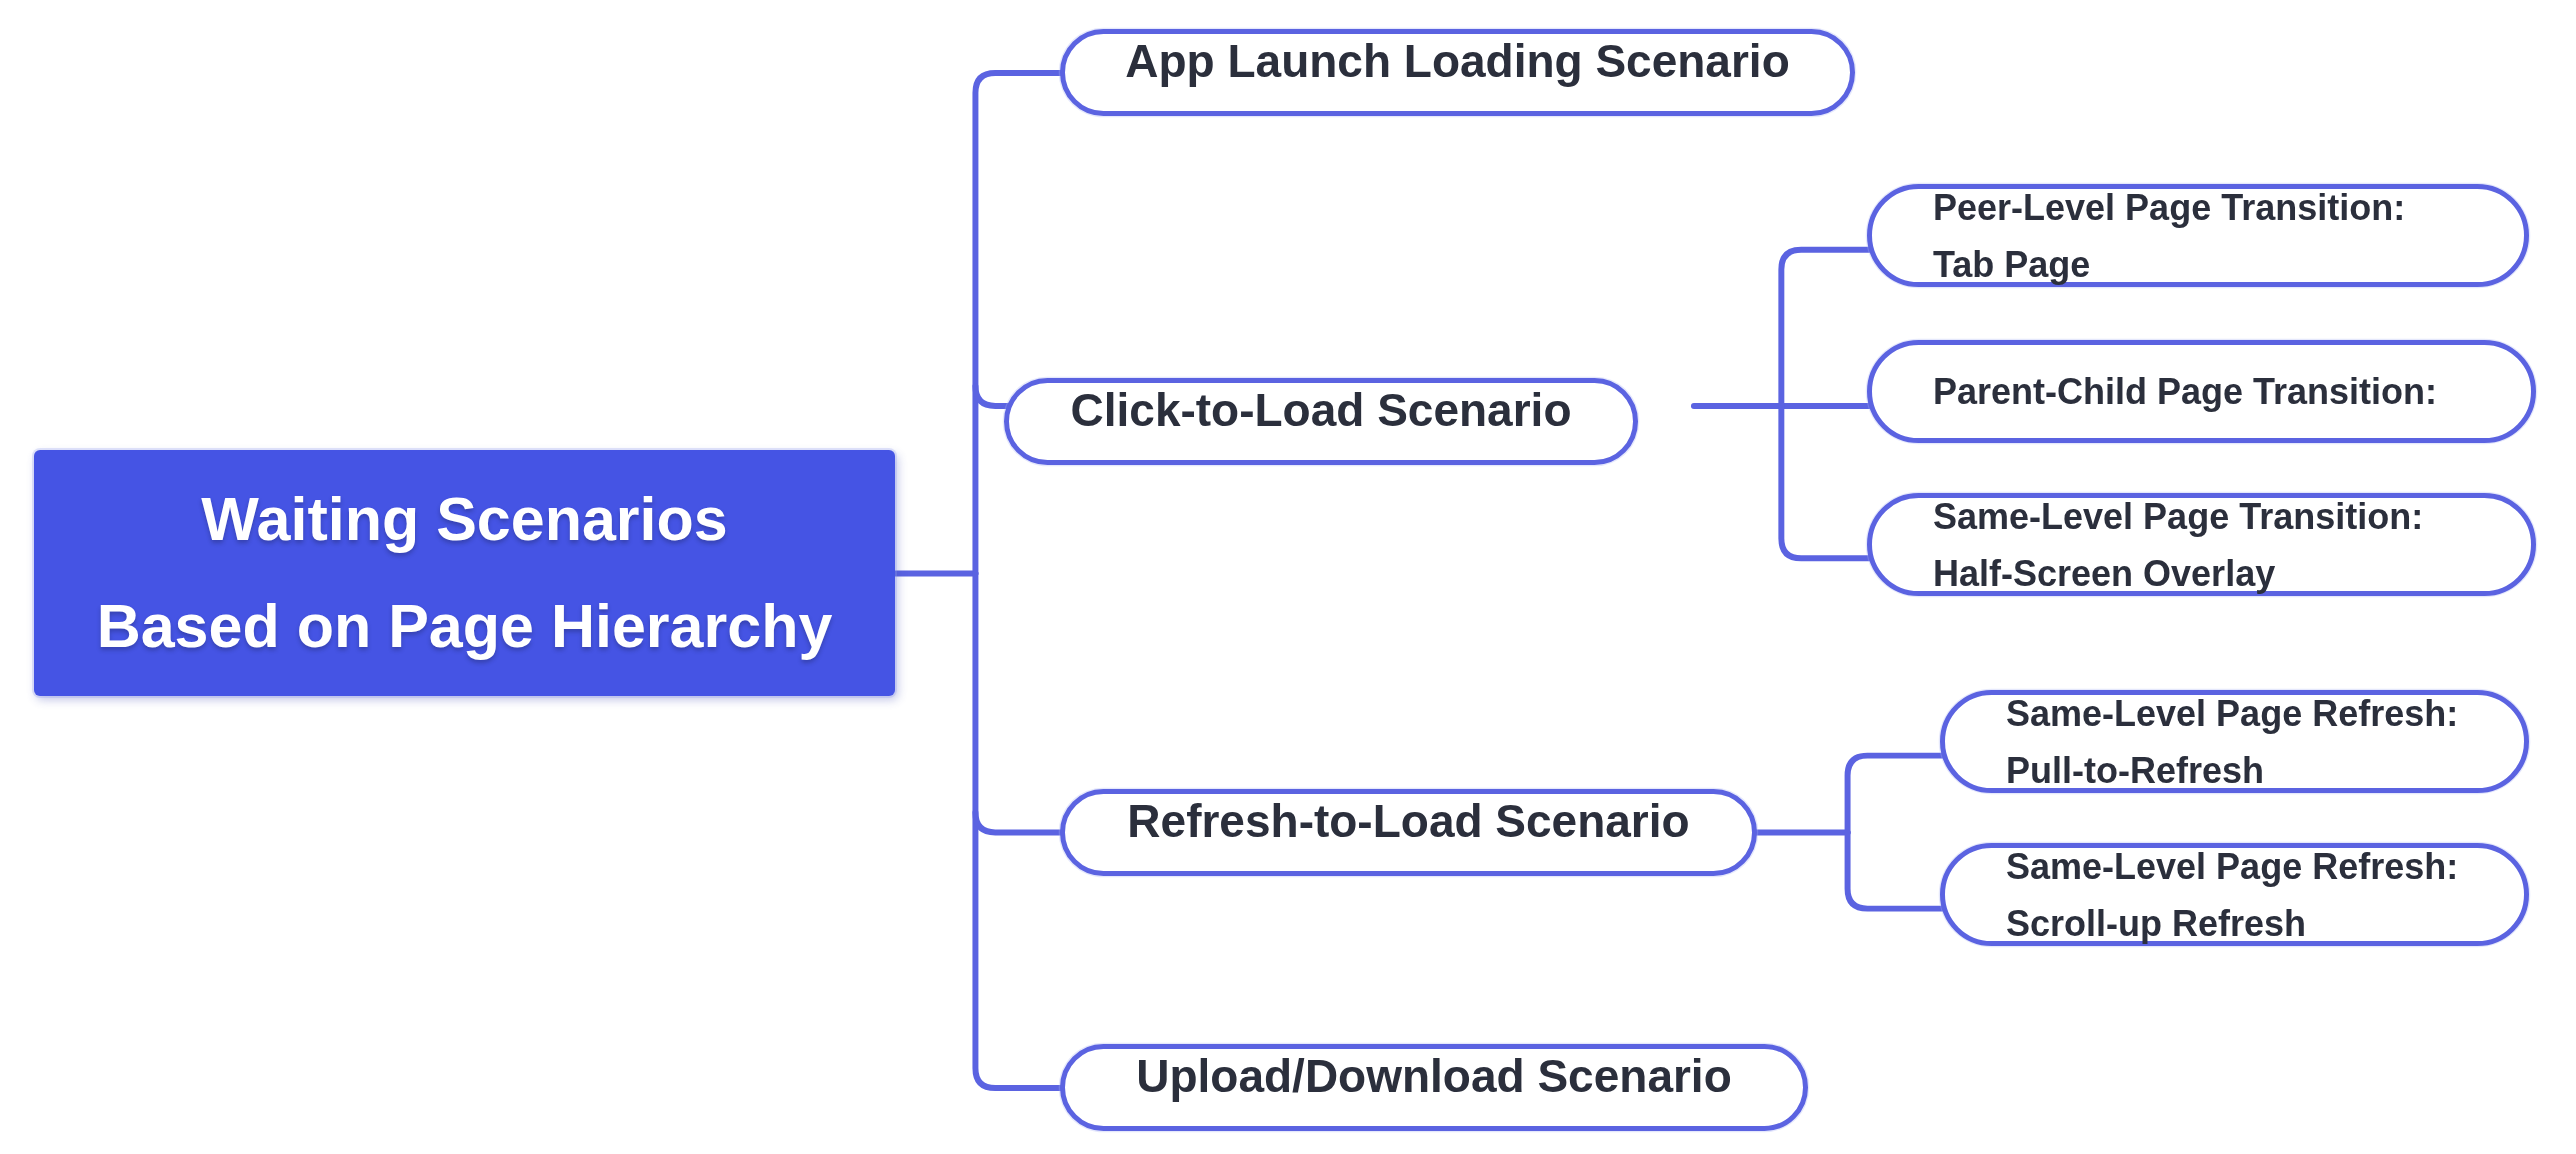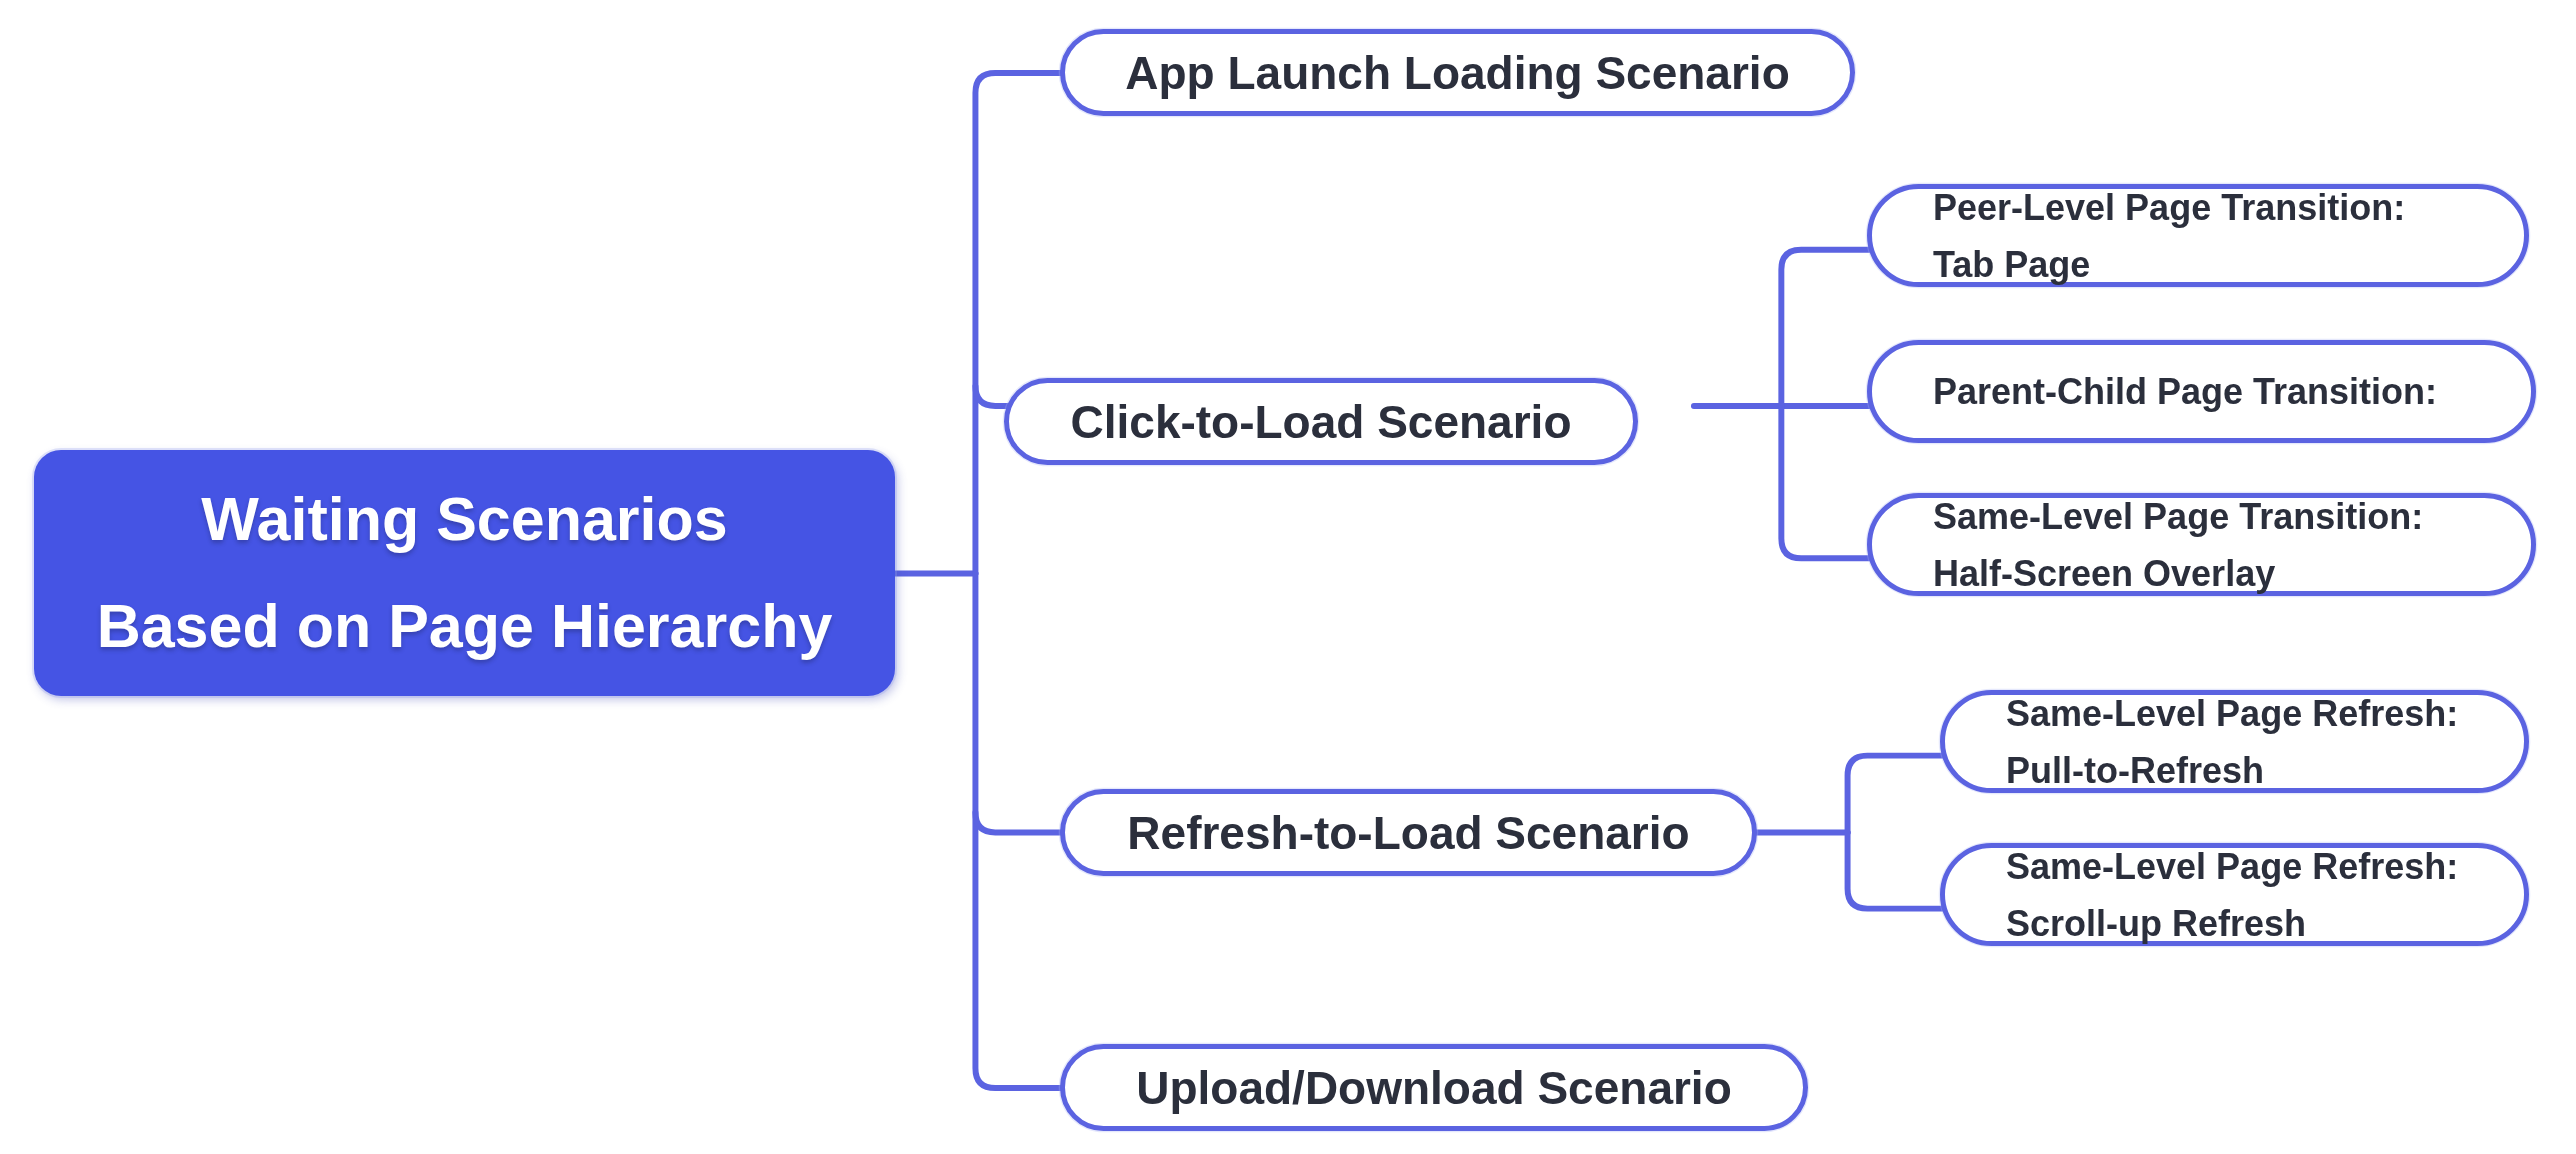--- a/index.html
+++ b/index.html
@@ -27,40 +27,39 @@
     stroke: #5B63E1;
     stroke-width: 9;
     stroke-linecap: round;
   }
   .node {
     position: absolute;
     box-sizing: border-box;
   }
   .root-node {
     background: #4554E4;
-    border-radius: 27px;
+    border-radius: 6px;
     color: #ffffff;
     display: flex;
     flex-direction: column;
     align-items: center;
     justify-content: center;
     text-align: center;
     font-weight: 700;
     font-size: 61px;
     line-height: 107px;
     box-shadow: 0 0 0 2px rgba(150,160,240,0.28), 2.6px 4px 9.3px rgba(60,70,180,0.30);
     text-shadow: 0 2.6px 4px rgba(20,25,60,0.30);
   }
   .pill {
     background: #ffffff;
     border: 5.3px solid #5B63E1;
     color: #2B2F3C;
     font-weight: 700;
     display: flex;
-    align-items: center;
     box-shadow: 0 0 0 1.3px rgba(170,178,245,0.30);
   }
   .pill-l1 {
     height: 87px;
     border-radius: 44px;
     justify-content: center;
     font-size: 46px;
     white-space: nowrap;
   }
   .pill-l2 {

